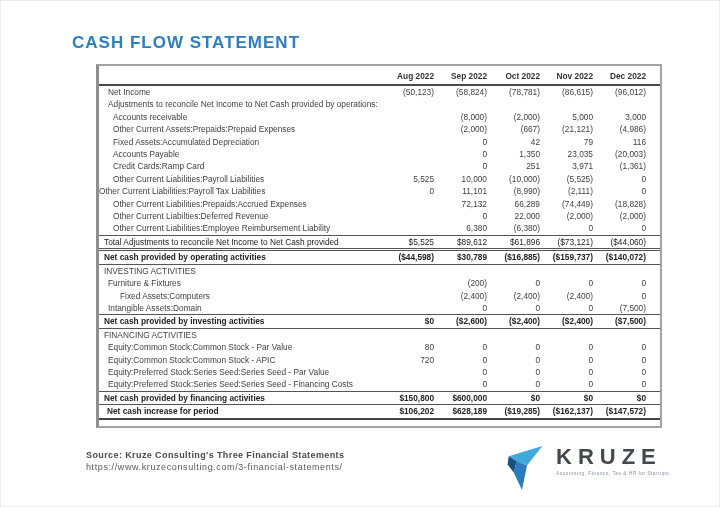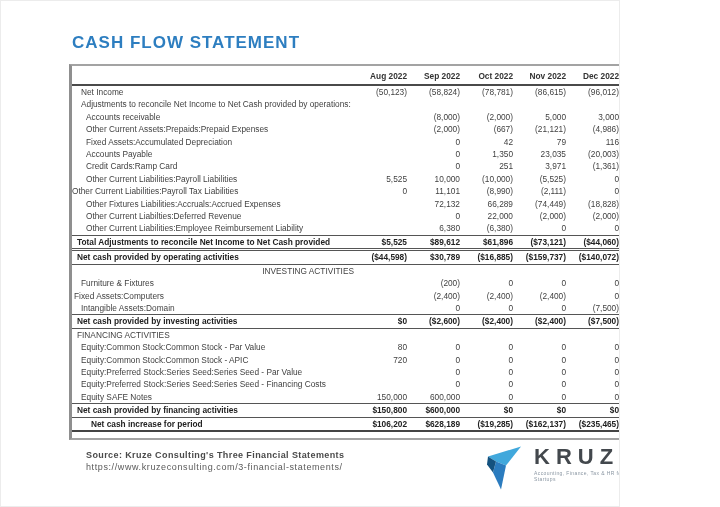--- a/index.html
+++ b/index.html
@@ -1,26 +1,26 @@
 <!DOCTYPE html>
 <html><head>
 <meta charset="utf-8">
 <style>
   html,body{margin:0;padding:0;background:#ffffff;}
   .canvas{
-    position:relative;width:620px;height:507px;background:#ffffff;
+    position:relative;width:720px;height:507px;background:#ffffff;
     font-family:"Liberation Sans", sans-serif;overflow:hidden;
     border:1px solid #ececec;box-sizing:border-box;
   }
   .page-title{
     position:absolute;left:71px;top:32px;
     font-size:17px;font-weight:bold;letter-spacing:1px;color:#2d7ec0;
   }
   .table-box{
-    position:absolute;left:68px;top:63px;width:566px;box-sizing:border-box;
+    position:absolute;left:95px;top:63px;width:566px;box-sizing:border-box;
     border:2px solid #a3a3a3;border-left:3px solid #8f8f8f;background:#fff;
     padding-bottom:6px;
   }
   table.cashflow{
     width:100%;border-collapse:collapse;table-layout:fixed;
     font-size:8.3px;color:#3f3f3f;
   }
   table.cashflow col.c-label{width:auto;}
   table.cashflow col.c-num{width:53px;}
   table.cashflow col.c-last{width:67px;}
@@ -29,33 +29,33 @@
     padding:5px 0 3px 0;border-bottom:2px solid #4a4a4a;line-height:10px;
     white-space:nowrap;
   }
   table.cashflow th.lastcol, table.cashflow td.lastcol{padding-right:14px;}
   table.cashflow td{
     padding:0;line-height:12.4px;height:12.4px;white-space:nowrap;
     overflow:hidden;text-align:right;
   }
   table.cashflow td.lbl{text-align:left;}
   tr.tr-section td{color:#3f3f3f;}
-  tr.tr-total-double td{font-weight:bold;color:#222;border-top:1px solid #555;border-bottom:3px double #555;}
+  tr.tr-total-double td{font-weight:normal;color:#222;border-top:1px solid #555;border-bottom:3px double #555;}
   tr.tr-total-no-top td{font-weight:bold;color:#222;border-bottom:1px solid #555;}
   tr.tr-total td{font-weight:bold;color:#222;border-top:1px solid #555;border-bottom:1px solid #555;}
   tr.tr-grand td{font-weight:bold;color:#222;border-bottom:2px solid #444;}
   .footer-source{
     position:absolute;left:85px;top:448px;font-size:9px;color:#4a4a4a;
     font-weight:bold;letter-spacing:0.4px;line-height:12px;
   }
   .footer-url{
     font-weight:normal;color:#5a5a5a;letter-spacing:0.6px;
   }
   .logo{
-    position:absolute;left:484px;top:444px;display:flex;align-items:flex-start;
+    position:absolute;left:504px;top:444px;display:flex;align-items:flex-start;
   }
   .logo-mark{width:42px;height:47px;margin-right:9px;}
   .logo-textwrap{display:flex;flex-direction:column;}
   .logo-text{
     font-size:22px;font-weight:bold;color:#43484d;letter-spacing:6px;line-height:24px;
   }
   .logo-tagline{
     font-size:5px;color:#8b97a3;letter-spacing:0.4px;margin-top:1px;
   }
 </style>
@@ -153,21 +153,21 @@
           </tr>
           <tr class="tr-item">
             <td class="lbl" style="padding-left: 0; margin-top: 40px;">Other Current Liabilities:Payroll Tax Liabilities</td>
             <td>0</td>
             <td>11,101</td>
             <td>(8,990)</td>
             <td>(2,111)</td>
             <td class="lastcol">0</td>
           </tr>
           <tr class="tr-item">
-            <td class="lbl" style="padding-left: 14px;">Other Fixtures Liabilities:Accruals:Accrued Expenses</td>
+            <td class="lbl" style="padding-left: 14px;">Other Current Liabilities:Prepaids:Accrued Expenses</td>
             <td></td>
             <td>72,132</td>
             <td>66,289</td>
             <td>(74,449)</td>
             <td class="lastcol">(18,828)</td>
           </tr>
           <tr class="tr-item">
             <td class="lbl" style="padding-left: 14px;">Other Current Liabilties:Deferred Revenue</td>
             <td></td>
             <td>0</td>
@@ -193,37 +193,37 @@
           </tr>
           <tr class="tr-total-no-top">
             <td class="lbl" style="padding-left: 5px;">Net cash provided by operating activities</td>
             <td>($44,598)</td>
             <td>$30,789</td>
             <td>($16,885)</td>
             <td>($159,737)</td>
             <td class="lastcol">($140,072)</td>
           </tr>
           <tr class="tr-section">
-            <td class="lbl" style="padding-left: 5px; text-align: right;">INVESTING ACTIVITIES</td>
+            <td class="lbl" style="padding-left: 5px;">INVESTING ACTIVITIES</td>
             <td></td>
             <td></td>
             <td></td>
             <td></td>
             <td class="lastcol"></td>
           </tr>
           <tr class="tr-item">
             <td class="lbl" style="padding-left: 9px;">Furniture &amp; Fixtures</td>
             <td></td>
             <td>(200)</td>
             <td>0</td>
             <td>0</td>
             <td class="lastcol">0</td>
           </tr>
           <tr class="tr-item">
-            <td class="lbl" style="padding-left: 2px;">Fixed Assets:Computers</td>
+            <td class="lbl" style="padding-left: 21px;">Fixed Assets:Computers</td>
             <td></td>
             <td>(2,400)</td>
             <td>(2,400)</td>
             <td>(2,400)</td>
             <td class="lastcol">0</td>
           </tr>
           <tr class="tr-item">
             <td class="lbl" style="padding-left: 9px;">Intangible Assets:Domain</td>
             <td></td>
             <td>0</td>
@@ -272,43 +272,35 @@
             <td class="lastcol">0</td>
           </tr>
           <tr class="tr-item">
             <td class="lbl" style="padding-left: 9px;">Equity:Preferred Stock:Series Seed:Series Seed - Financing Costs</td>
             <td></td>
             <td>0</td>
             <td>0</td>
             <td>0</td>
             <td class="lastcol">0</td>
           </tr>
-          <tr class="tr-item">
-            <td class="lbl" style="padding-left: 9px;">Equity SAFE Notes</td>
-            <td>150,000</td>
-            <td>600,000</td>
-            <td>0</td>
-            <td>0</td>
-            <td class="lastcol">0</td>
-          </tr>
           <tr class="tr-total">
             <td class="lbl" style="padding-left: 5px;">Net cash provided by financing activities</td>
             <td>$150,800</td>
             <td>$600,000</td>
             <td>$0</td>
             <td>$0</td>
             <td class="lastcol">$0</td>
           </tr>
           <tr class="tr-grand">
-            <td class="lbl" style="padding-left: 19px;">Net cash increase for period</td>
+            <td class="lbl" style="padding-left: 8px;">Net cash increase for period</td>
             <td>$106,202</td>
             <td>$628,189</td>
             <td>($19,285)</td>
             <td>($162,137)</td>
-            <td class="lastcol">($235,465)</td>
+            <td class="lastcol">($147,572)</td>
           </tr>
         </tbody>
     </table>
   </div>
 
   <div class="footer-source">
     <div><span>Source:</span> <span>Kruze Consulting's Three Financial Statements</span></div>
     <div class="footer-url">https://www.kruzeconsulting.com/3-financial-statements/</div>
   </div>
 

